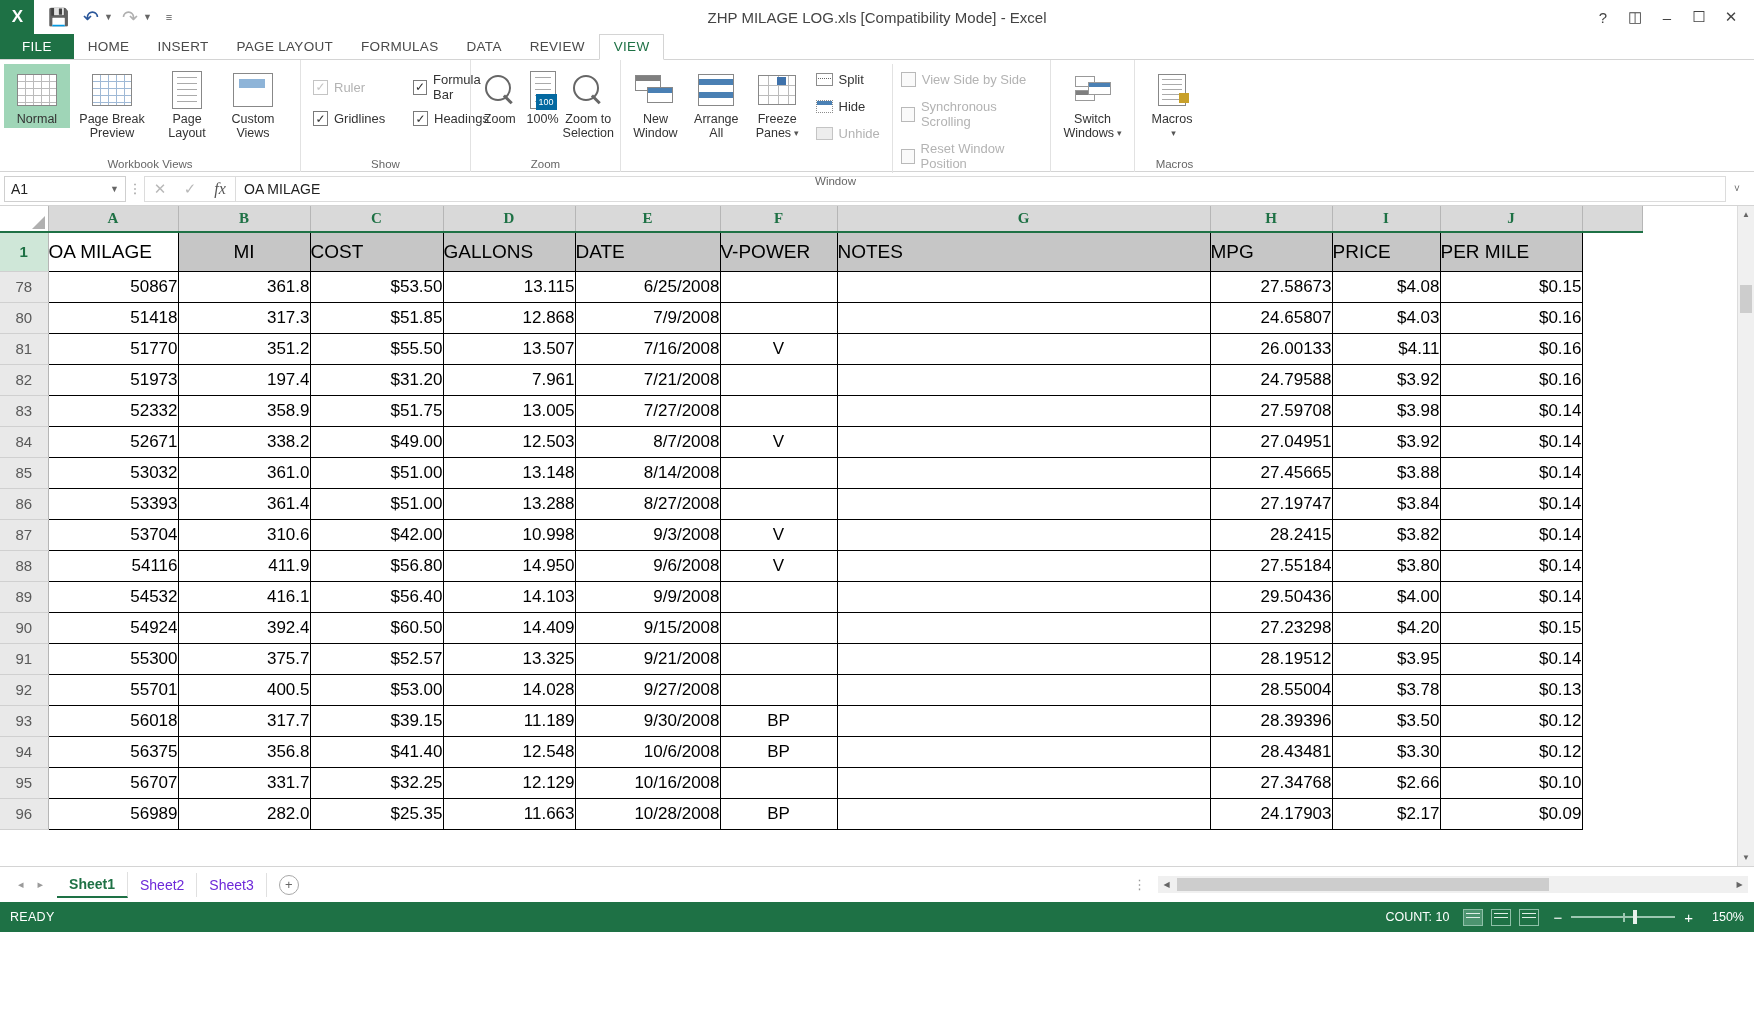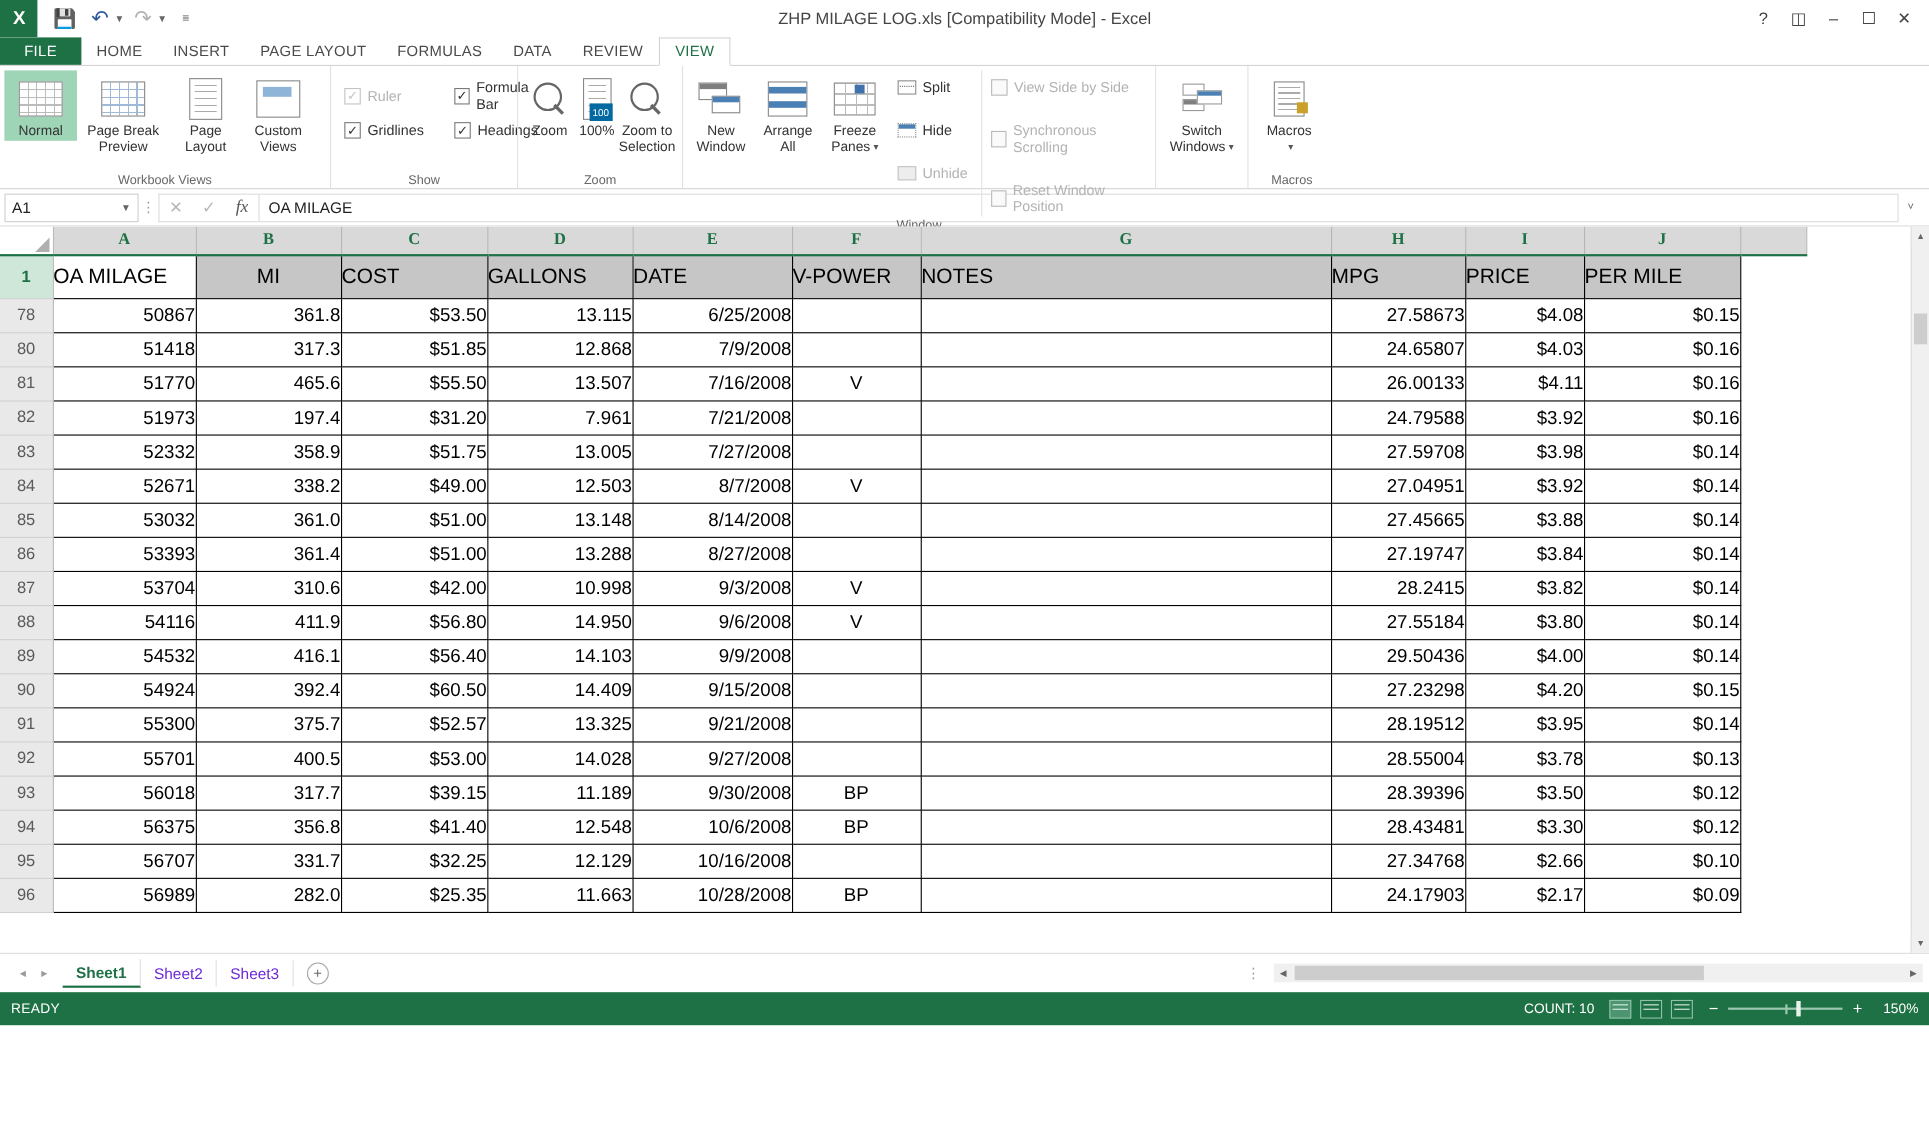--- a/index.html
+++ b/index.html
@@ -116,21 +116,21 @@
   .chkcol { display: flex; gap: 14px; }
   .chk { display: flex; align-items: center; gap: 6px; font-size: 13px; color: #333; min-width: 86px; }
   .chk.dim { color: #b3b3b3; }
   .chkbox {
     width: 15px; height: 15px; border: 1px solid #7a7a7a; background: #fff;
     display: flex; align-items: center; justify-content: center;
     font-size: 12px; color: #333; line-height: 1;
   }
   .chk.dim .chkbox { border-color: #c4c4c4; color: #c4c4c4; }
 
-  .smallbtns { display: flex; flex-direction: column; gap: 20px; padding-top: 6px; }
+  .smallbtns { display: flex; flex-direction: column; gap: 8px; padding-top: 6px; }
   .smallbtn {
     display: flex; align-items: center; gap: 6px;
     font-size: 13px; color: #333; padding: 2px 4px;
   }
   .smallbtn.dim { color: #b3b3b3; }
 
   
   .gridicon { width: 40px; height: 32px; border: 1px solid #888; background:
       repeating-linear-gradient(to right, transparent 0 7px, #bbb 7px 8px),
       repeating-linear-gradient(to bottom, transparent 0 6px, #bbb 6px 7px), #fff;
@@ -621,21 +621,21 @@
             <td class="cell ctr"></td>
             <td class="cell lft"></td>
             <td class="cell num">24.65807</td>
             <td class="cell num">$4.03</td>
             <td class="cell num">$0.16</td>
             <td class="blankend"></td>
           </tr>
           <tr>
             <td class="rowhdr">81</td>
             <td class="cell num">51770</td>
-            <td class="cell num">465.6</td>
+            <td class="cell num">351.2</td>
             <td class="cell num">$55.50</td>
             <td class="cell num">13.507</td>
             <td class="cell num">7/16/2008</td>
             <td class="cell ctr">V</td>
             <td class="cell lft"></td>
             <td class="cell num">26.00133</td>
             <td class="cell num">$4.11</td>
             <td class="cell num">$0.16</td>
             <td class="blankend"></td>
           </tr>

